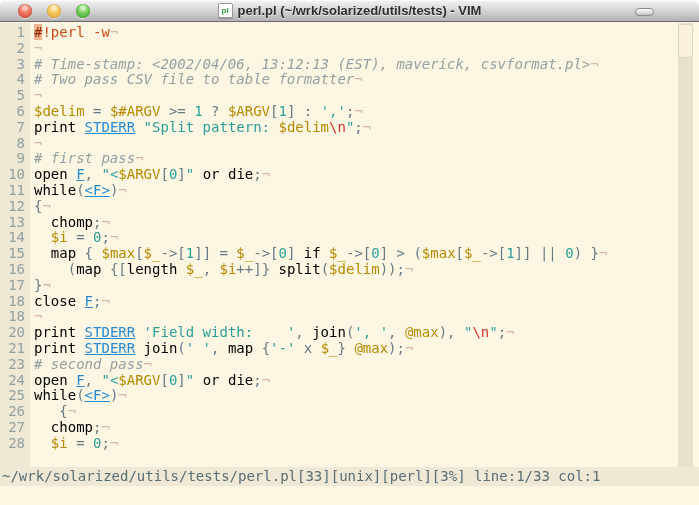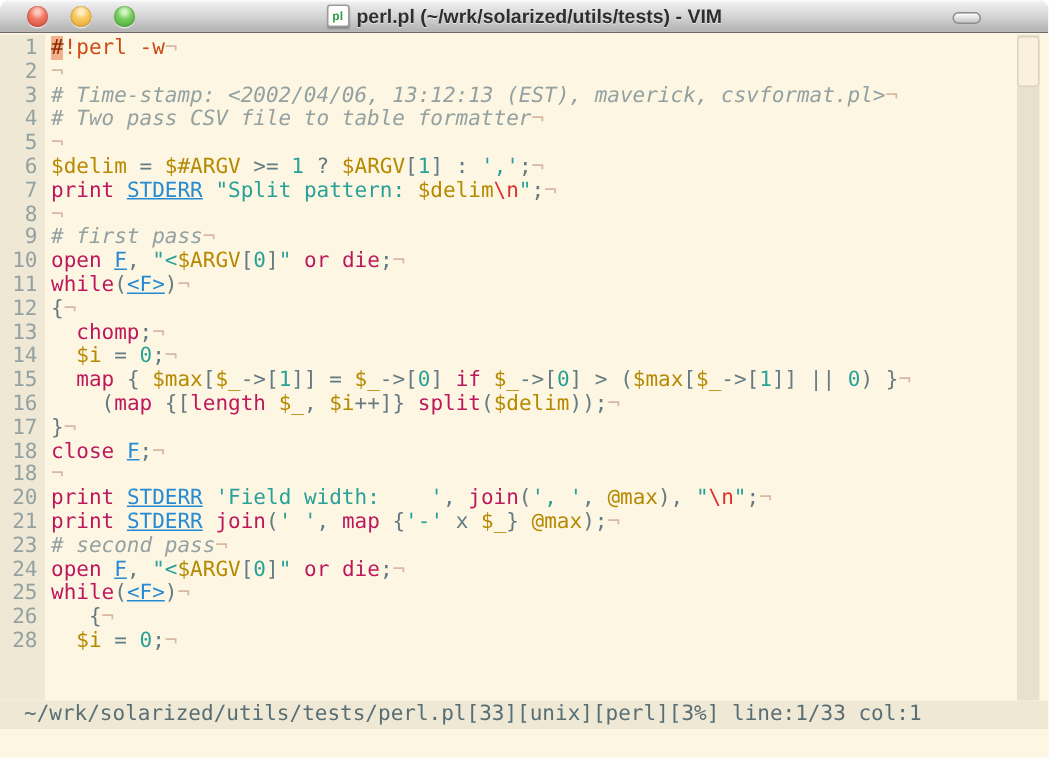--- a/index.html
+++ b/index.html
@@ -64,35 +64,35 @@
   .gutter-bg { position:absolute; left:0; top:0; bottom:0; width:30px; background:#eee8d5; }
   .scroll-track { position:absolute; right:6px; top:0; bottom:0; width:15px; background:#e8e1cb; }
   .scroll-thumb {
     position:absolute; right:6px; top:1px; width:15px; height:34px;
     background:#f9f1dd; border:1px solid #ddd4bb; border-radius:3px;
   }
   .lines { position:absolute; top:2px; left:0; right:0; font-size:14px; }
   .line { height:15.8px; line-height:15.8px; white-space:pre; }
   .lnum { display:inline-block; width:25px; text-align:right; color:#93a1a1; margin-right:9px; }
   .tk-plain  { color:#657b83; }
-  .tk-kw     { color:#be185d;text-align:right; }
+  .tk-kw     { color:#000000;text-align:right; }
   .tk-var    { color:#b58900; }
   .tk-str    { color:#2aa198; }
   .tk-io     { color:#268bd2;text-decoration:underline; }
   .tk-esc    { color:#dc322f; }
   .tk-cmt    { color:#93a1a1; font-style:italic; }
   .tk-sheb   { color:#cb4b16; }
   .tk-cursor { background:#f0b28e; color:#8f2a00; }
   .tk-eol    { color:#d9b8a1; }
 
   
   .statusbar {
     position:absolute; left:0; right:0; bottom:19px; height:19px;
     background:#eee8d5; color:#586e75;
-    font-size:14px; line-height:18px; white-space:pre; padding-left:16px;
+    font-size:14px; line-height:18px; white-space:pre; padding-left:2px;
   }
   .cmdline { position:absolute; left:0; right:0; bottom:0; height:19px; background:#fdf6e3; }
 </style>
 </head>
 <body>
 
 <div class="window">
 
   <div class="titlebar">
     <div class="traffic">
@@ -130,20 +130,21 @@
         <div class="line"><span class="lnum">16</span><span class="tk-plain">    (</span><span class="tk-kw">map</span><span class="tk-plain"> {[</span><span class="tk-kw">length</span><span class="tk-plain"> </span><span class="tk-var">$_</span><span class="tk-plain">, </span><span class="tk-var">$i</span><span class="tk-plain">++]} </span><span class="tk-kw">split</span><span class="tk-plain">(</span><span class="tk-var">$delim</span><span class="tk-plain">));</span><span class="tk-eol">¬</span></div>
         <div class="line"><span class="lnum">17</span><span class="tk-plain">}</span><span class="tk-eol">¬</span></div>
         <div class="line"><span class="lnum">18</span><span class="tk-kw">close</span><span class="tk-plain"> </span><span class="tk-io">F</span><span class="tk-plain">;</span><span class="tk-eol">¬</span></div>
         <div class="line"><span class="lnum">18</span><span class="tk-eol">¬</span></div>
         <div class="line"><span class="lnum">20</span><span class="tk-kw">print</span><span class="tk-plain"> </span><span class="tk-io">STDERR</span><span class="tk-plain"> </span><span class="tk-str">'Field width:    '</span><span class="tk-plain">, </span><span class="tk-kw">join</span><span class="tk-plain">(</span><span class="tk-str">', '</span><span class="tk-plain">, </span><span class="tk-var">@max</span><span class="tk-plain">), </span><span class="tk-str">"</span><span class="tk-esc">\n</span><span class="tk-str">"</span><span class="tk-plain">;</span><span class="tk-eol">¬</span></div>
         <div class="line"><span class="lnum">21</span><span class="tk-kw">print</span><span class="tk-plain"> </span><span class="tk-io">STDERR</span><span class="tk-plain"> </span><span class="tk-kw">join</span><span class="tk-plain">(</span><span class="tk-str">' '</span><span class="tk-plain">, </span><span class="tk-kw">map</span><span class="tk-plain"> {</span><span class="tk-str">'-'</span><span class="tk-plain"> x </span><span class="tk-var">$_</span><span class="tk-plain">} </span><span class="tk-var">@max</span><span class="tk-plain">);</span><span class="tk-eol">¬</span></div>
         <div class="line"><span class="lnum">23</span><span class="tk-cmt"># second pass</span><span class="tk-eol">¬</span></div>
         <div class="line"><span class="lnum">24</span><span class="tk-kw">open</span><span class="tk-plain"> </span><span class="tk-io">F</span><span class="tk-plain">, </span><span class="tk-str">"&lt;</span><span class="tk-var">$ARGV</span><span class="tk-plain">[</span><span class="tk-str">0</span><span class="tk-plain">]</span><span class="tk-str">"</span><span class="tk-plain"> </span><span class="tk-kw">or</span><span class="tk-plain"> </span><span class="tk-kw">die</span><span class="tk-plain">;</span><span class="tk-eol">¬</span></div>
         <div class="line"><span class="lnum">25</span><span class="tk-kw">while</span><span class="tk-plain">(</span><span class="tk-io">&lt;F&gt;</span><span class="tk-plain">)</span><span class="tk-eol">¬</span></div>
         <div class="line"><span class="lnum">26</span><span class="tk-plain">   {</span><span class="tk-eol">¬</span></div>
+        <div class="line"><span class="lnum">27</span><span class="tk-plain">  </span><span class="tk-kw">chomp</span><span class="tk-plain">;</span><span class="tk-eol">¬</span></div>
         <div class="line"><span class="lnum">28</span><span class="tk-plain">  </span><span class="tk-var">$i</span><span class="tk-plain"> = </span><span class="tk-str">0</span><span class="tk-plain">;</span><span class="tk-eol">¬</span></div>
       </div>
   </div>
 
   <div class="statusbar">~/wrk/solarized/utils/tests/perl.pl[33][unix][perl][3%] line:1/33 col:1</div>
   <div class="cmdline"></div>
 
 </div>
 
 </body></html>

